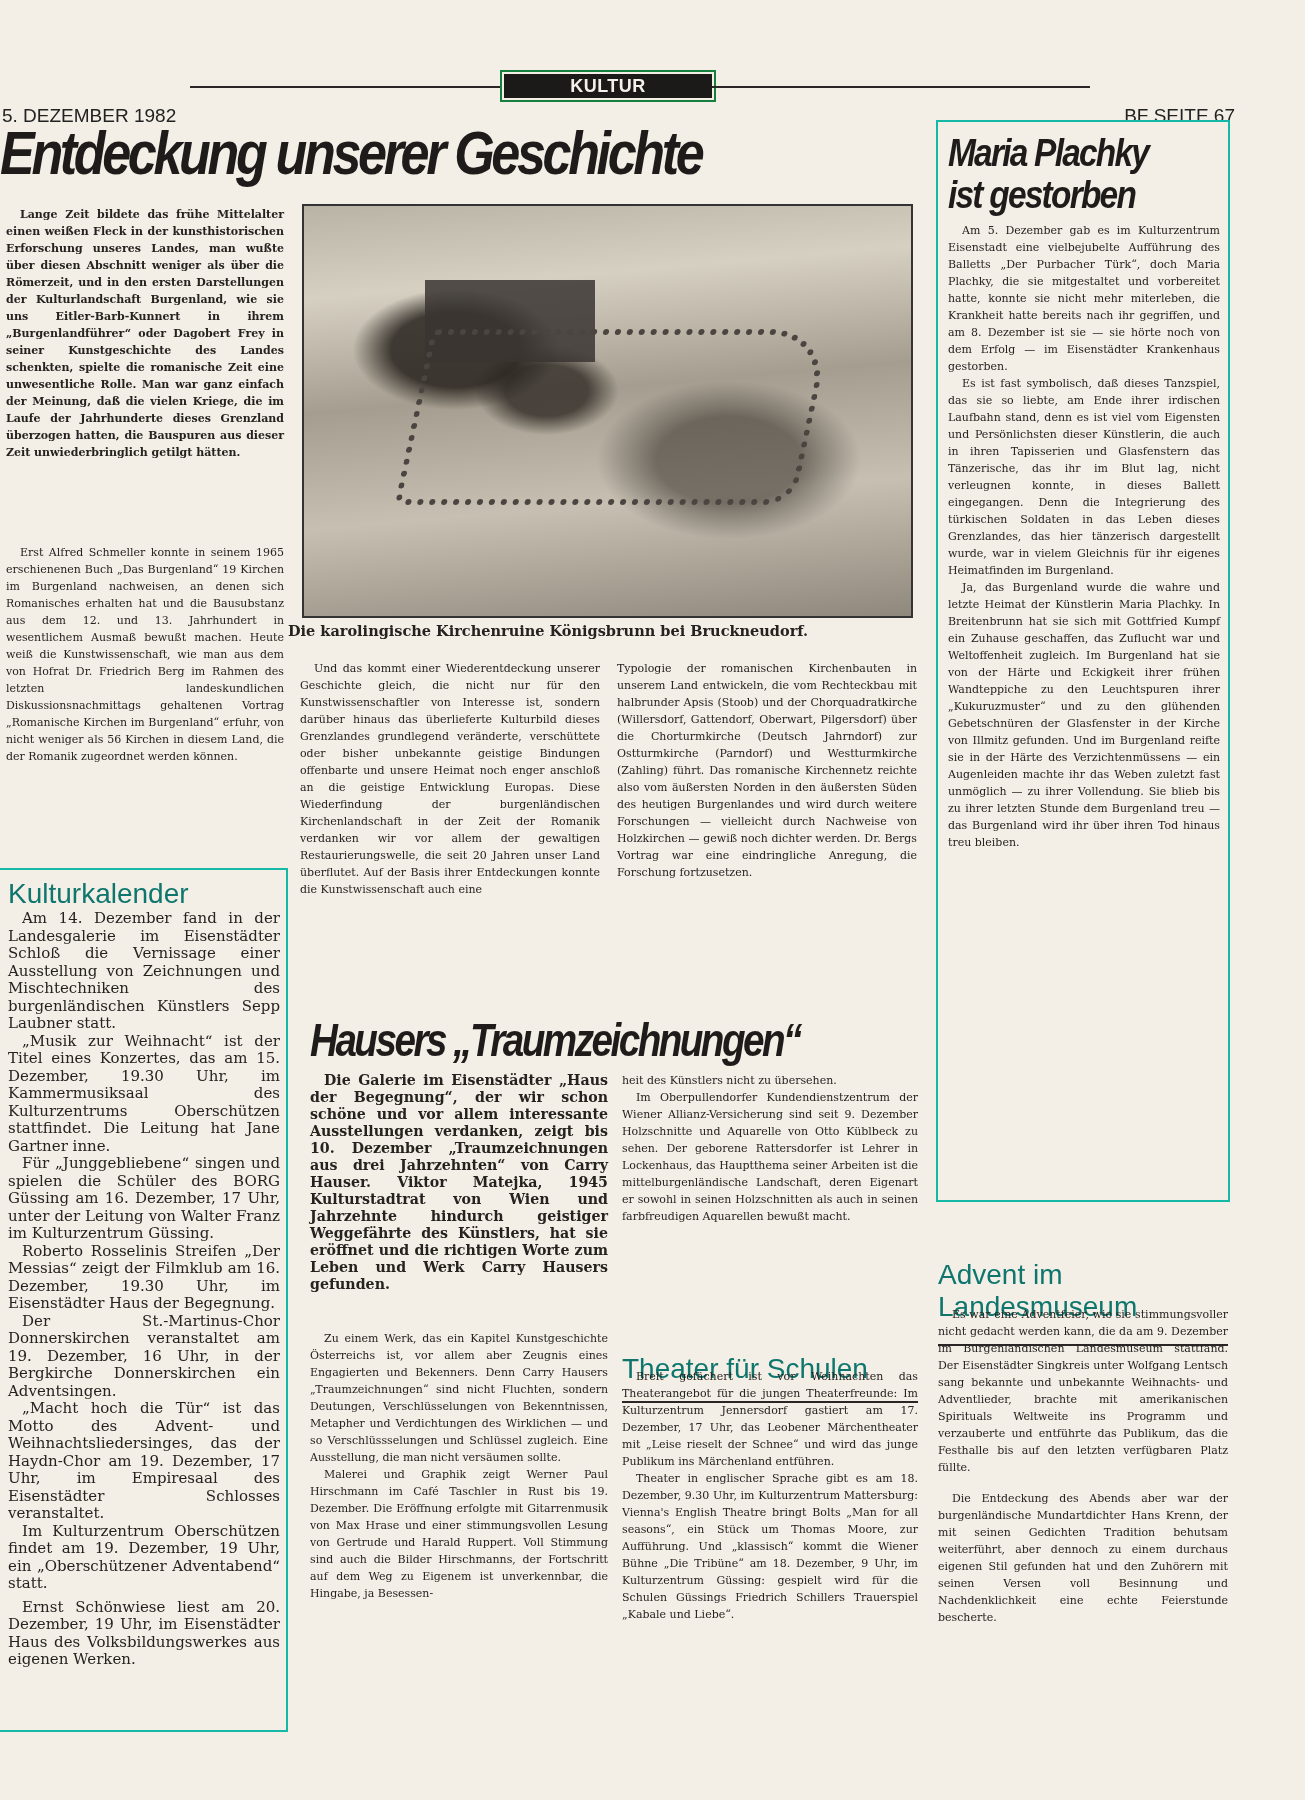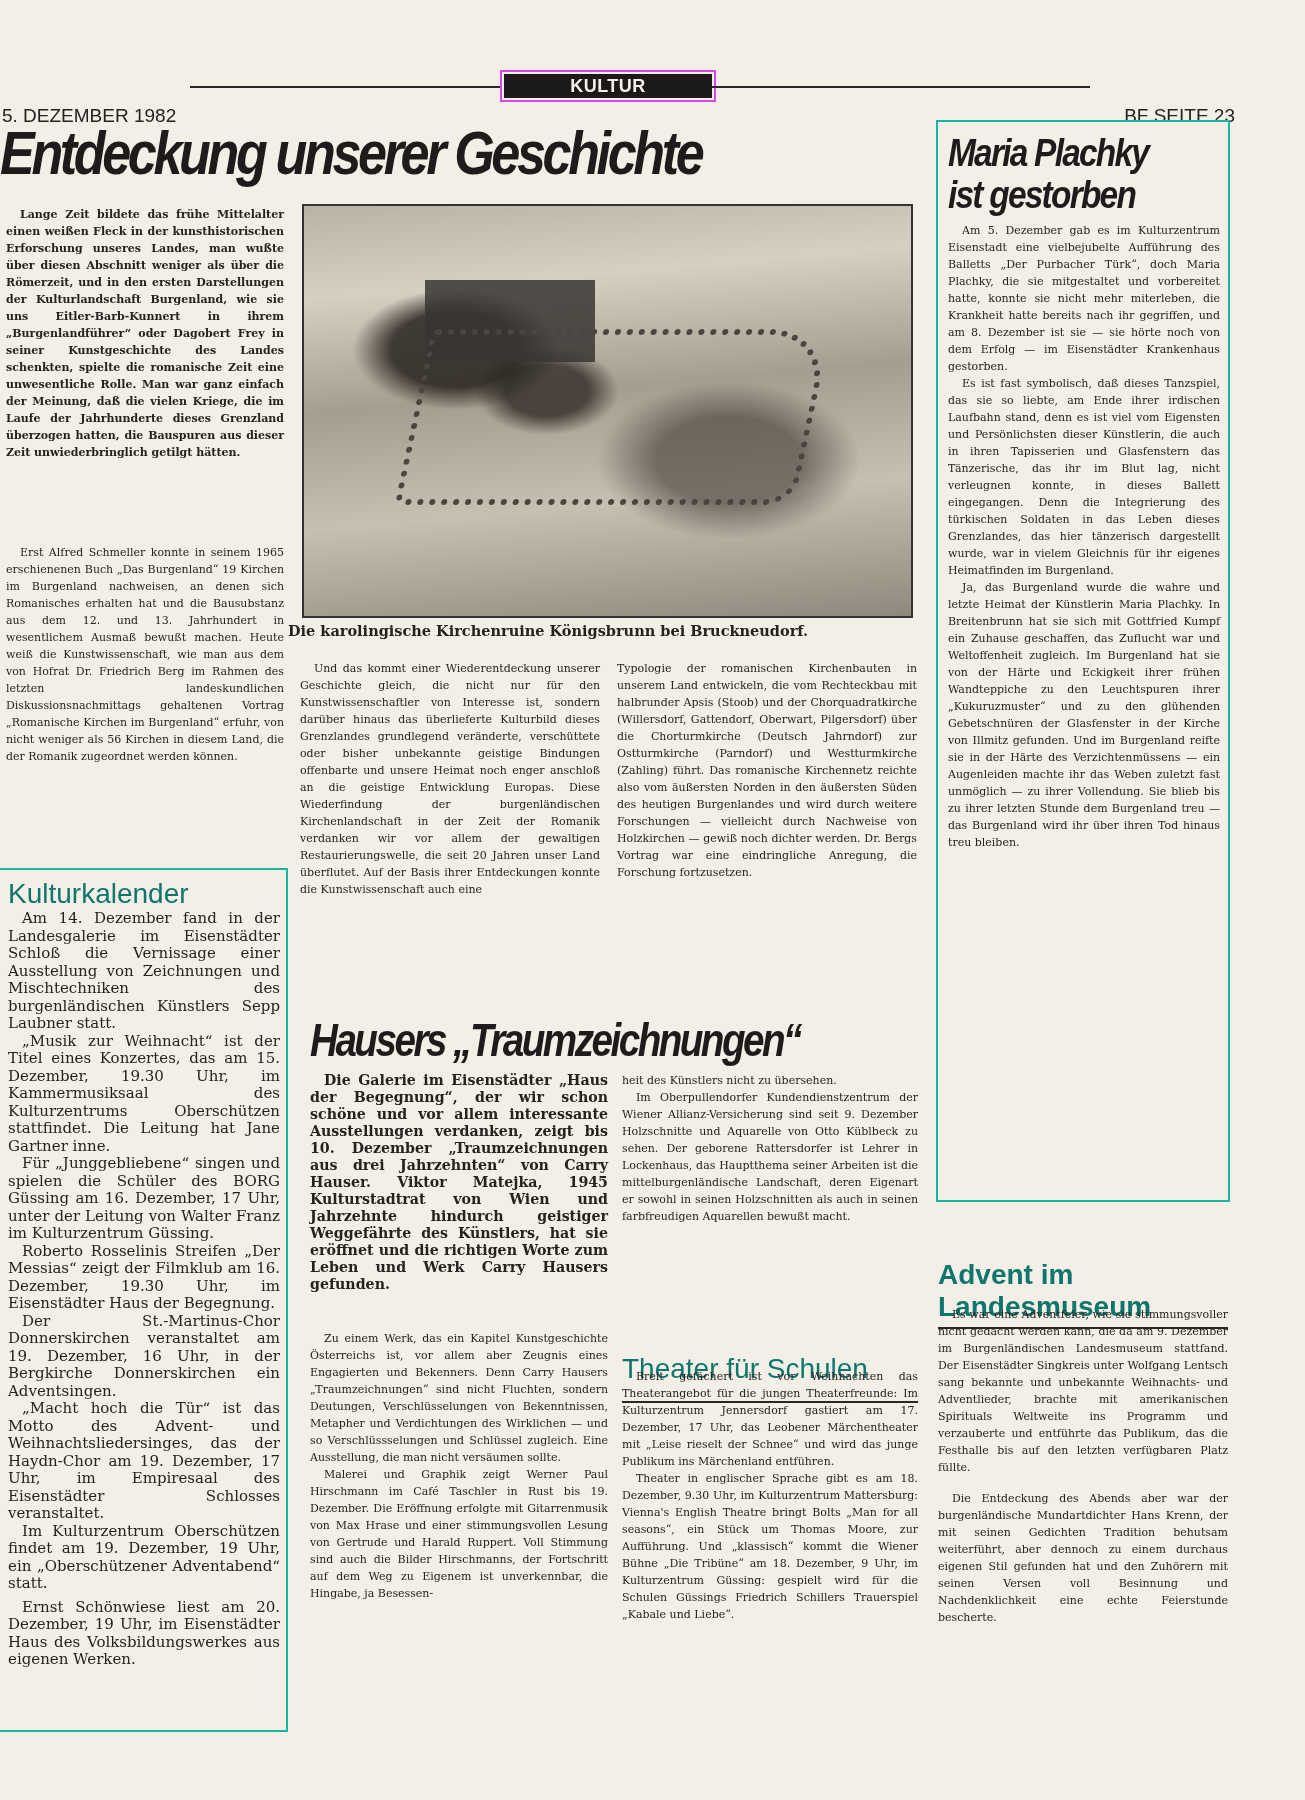--- a/index.html
+++ b/index.html
@@ -13,21 +13,21 @@
   .abs { position:absolute;margin-top:31px; }
   .header-date, .header-page {
     font-family:"Liberation Sans", sans-serif;
     font-size:19px; top:74px; color:#222;
   }
   .header-date { left:2px; }
   .header-page { right:70px; }
   .rule { position:absolute; height:2px; background:#2a2626; }
   .kultur-box {
     position:absolute; left:500px; top:70px; width:212px; height:28px;
-    background:#1c1a19; border:2px solid #d946ef;
+    background:#1c1a19; border:2px solid #15803d;
     box-shadow: inset 0 0 0 2px #f3efe6, inset 0 0 0 4px #1c1a19;
     color:#f4f1ea; font-family:"Liberation Sans", sans-serif; font-weight:bold;
     font-size:18px; text-align:center; line-height:28px; letter-spacing:0.5px;
   }
   .headline-main {
     position:absolute; left:0; top:118px; width:910px;
     font-family:"Liberation Sans", sans-serif; font-weight:900; font-style:italic;
     font-size:62px; letter-spacing:-4px; line-height:70px; color:#1e1b1a;
     transform:scaleX(0.84); transform-origin:left top; white-space:nowrap;
   }
@@ -74,21 +74,21 @@
   }
   .underline { border-bottom:2px solid #2a2626; }
 </style>
 </head>
 <body>
 
 <div class="abs header-date">5. DEZEMBER 1982</div>
 <div class="rule" style="left:190px; top:86px; width:310px;"></div>
 <div class="kultur-box">KULTUR</div>
 <div class="rule" style="left:712px; top:86px; width:378px;"></div>
-<div class="abs header-page">BF SEITE 23</div>
+<div class="abs header-page">BF SEITE 67</div>
 
 <div class="headline-main">Entdeckung unserer Geschichte</div>
 
 <div class="col bold" style="left:6px; top:206px; width:278px;">
   <p>Lange Zeit bildete das frühe Mittelalter einen weißen Fleck in der kunsthistorischen Erforschung unseres Landes, man wußte über diesen Abschnitt weniger als über die Römerzeit, und in den ersten Darstellungen der Kulturlandschaft Burgenland, wie sie uns Eitler-Barb-Kunnert in ihrem „Burgenlandführer“ oder Dagobert Frey in seiner Kunstgeschichte des Landes schenkten, spielte die romanische Zeit eine unwesentliche Rolle. Man war ganz einfach der Meinung, daß die vielen Kriege, die im Laufe der Jahrhunderte dieses Grenzland überzogen hatten, die Bauspuren aus dieser Zeit unwiederbringlich getilgt hätten.</p>
 </div>
 <div class="col" style="left:6px; top:544px; width:278px;">
   <p>Erst Alfred Schmeller konnte in seinem 1965 erschienenen Buch „Das Burgenland“ 19 Kirchen im Burgenland nachweisen, an denen sich Romanisches erhalten hat und die Bausubstanz aus dem 12. und 13. Jahrhundert in wesentlichem Ausmaß bewußt machen. Heute weiß die Kunstwissenschaft, wie man aus dem von Hofrat Dr. Friedrich Berg im Rahmen des letzten landeskundlichen Diskussionsnachmittags gehaltenen Vortrag „Romanische Kirchen im Burgenland“ erfuhr, von nicht weniger als 56 Kirchen in diesem Land, die der Romanik zugeordnet werden können.</p>
 </div>
 
@@ -148,20 +148,20 @@
     <div class="sidebar-title">Maria Plachky</div>
     <div class="sidebar-title">ist gestorben</div>
     <div class="col" style="position:static; margin-top:6px;">
       <p>Am 5. Dezember gab es im Kulturzentrum Eisenstadt eine vielbejubelte Aufführung des Balletts „Der Purbacher Türk“, doch Maria Plachky, die sie mitgestaltet und vorbereitet hatte, konnte sie nicht mehr miterleben, die Krankheit hatte bereits nach ihr gegriffen, und am 8. Dezember ist sie — sie hörte noch von dem Erfolg — im Eisenstädter Krankenhaus gestorben.</p>
       <p>Es ist fast symbolisch, daß dieses Tanzspiel, das sie so liebte, am Ende ihrer irdischen Laufbahn stand, denn es ist viel vom Eigensten und Persönlichsten dieser Künstlerin, die auch in ihren Tapisserien und Glasfenstern das Tänzerische, das ihr im Blut lag, nicht verleugnen konnte, in dieses Ballett eingegangen. Denn die Integrierung des türkischen Soldaten in das Leben dieses Grenzlandes, das hier tänzerisch dargestellt wurde, war in vielem Gleichnis für ihr eigenes Heimatfinden im Burgenland.</p>
       <p>Ja, das Burgenland wurde die wahre und letzte Heimat der Künstlerin Maria Plachky. In Breitenbrunn hat sie sich mit Gottfried Kumpf ein Zuhause geschaffen, das Zuflucht war und Weltoffenheit zugleich. Im Burgenland hat sie von der Härte und Eckigkeit ihrer frühen Wandteppiche zu den Leuchtspuren ihrer „Kukuruzmuster“ und zu den glühenden Gebetschnüren der Glasfenster in der Kirche von Illmitz gefunden. Und im Burgenland reifte sie in der Härte des Verzichtenmüssens — ein Augenleiden machte ihr das Weben zuletzt fast unmöglich — zu ihrer Vollendung. Sie blieb bis zu ihrer letzten Stunde dem Burgenland treu — das Burgenland wird ihr über ihren Tod hinaus treu bleiben.</p>
     </div>
   </div>
 </div>
 
-<div class="abs underline" style="left:938px; top:1228px; width:290px; padding-bottom:4px;font-weight:bold;">
+<div class="abs underline" style="left:938px; top:1228px; width:290px; padding-bottom:21px;">
   <div class="plain-title">Advent im</div>
   <div class="plain-title">Landesmuseum</div>
 </div>
 <div class="col" style="left:938px; top:1306px; width:290px;">
   <p>Es war eine Adventfeier, wie sie stimmungsvoller nicht gedacht werden kann, die da am 9. Dezember im Burgenländischen Landesmuseum stattfand. Der Eisenstädter Singkreis unter Wolfgang Lentsch sang bekannte und unbekannte Weihnachts- und Adventlieder, brachte mit amerikanischen Spirituals Weltweite ins Programm und verzauberte und entführte das Publikum, das die Festhalle bis auf den letzten verfügbaren Platz füllte.</p>
   <p style="margin-top:14px">Die Entdeckung des Abends aber war der burgenländische Mundartdichter Hans Krenn, der mit seinen Gedichten Tradition behutsam weiterführt, aber dennoch zu einem durchaus eigenen Stil gefunden hat und den Zuhörern mit seinen Versen voll Besinnung und Nachdenklichkeit eine echte Feierstunde bescherte.</p>
 </div>
 
 </body></html>

